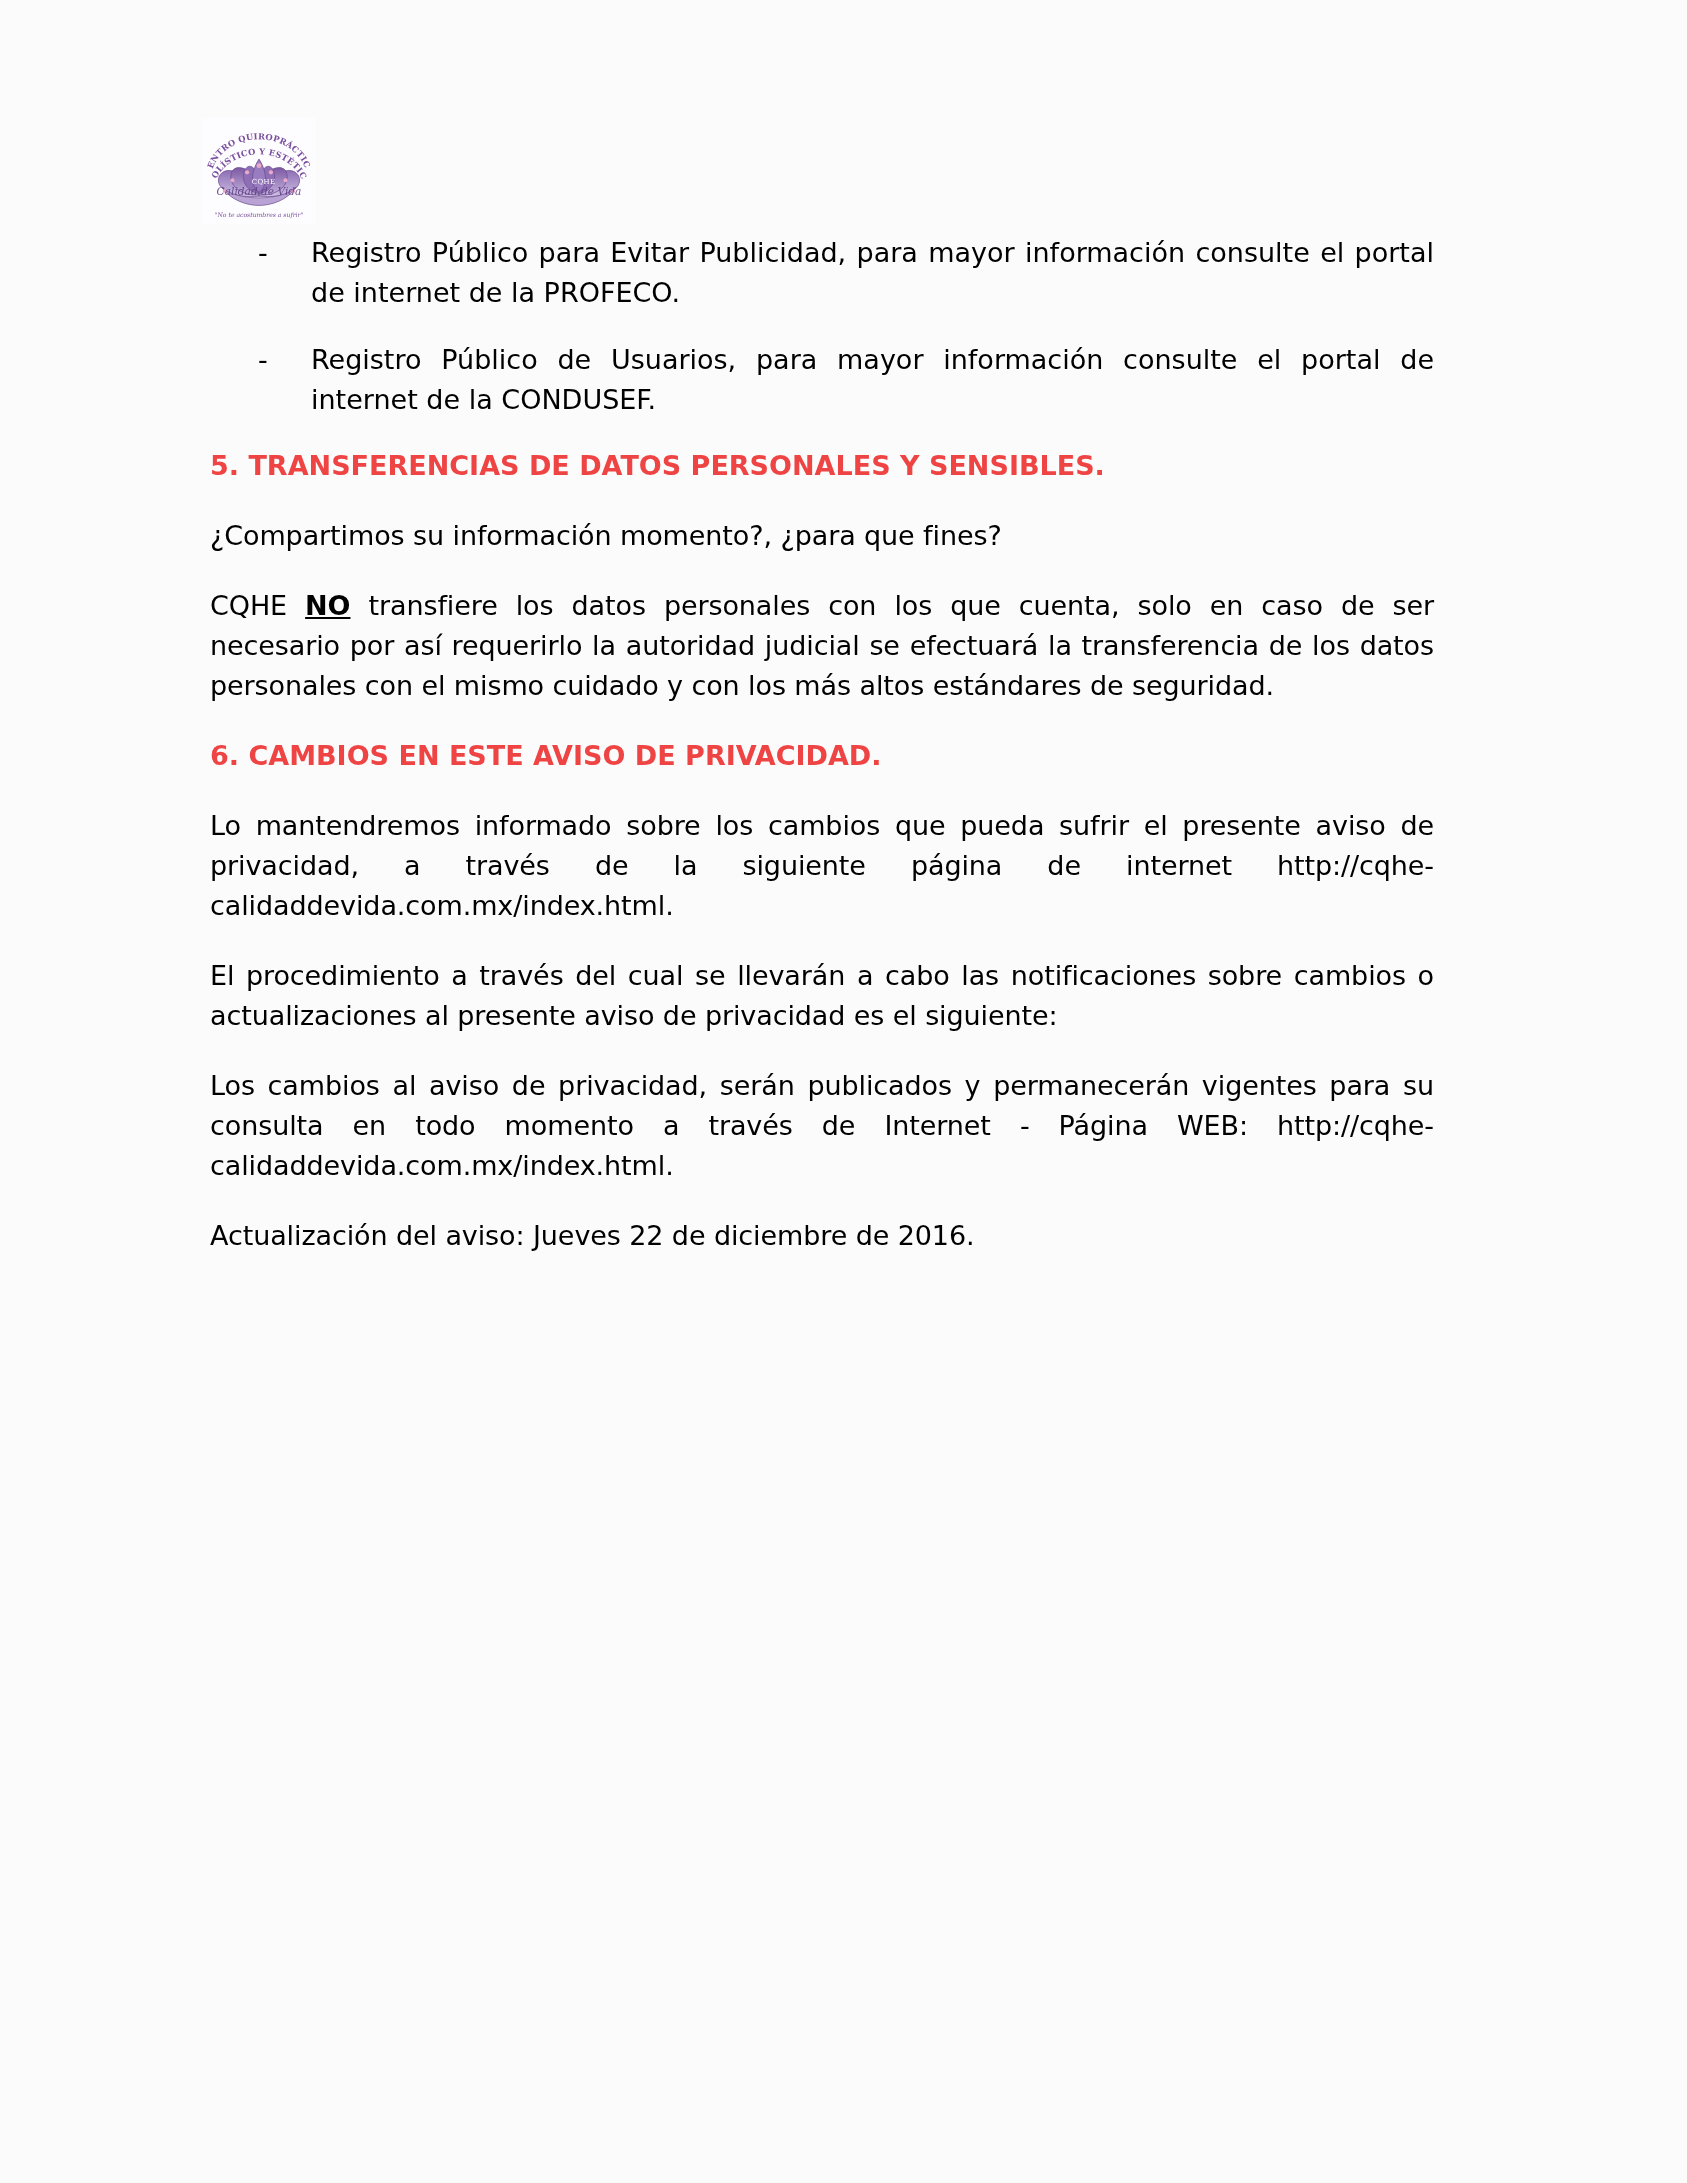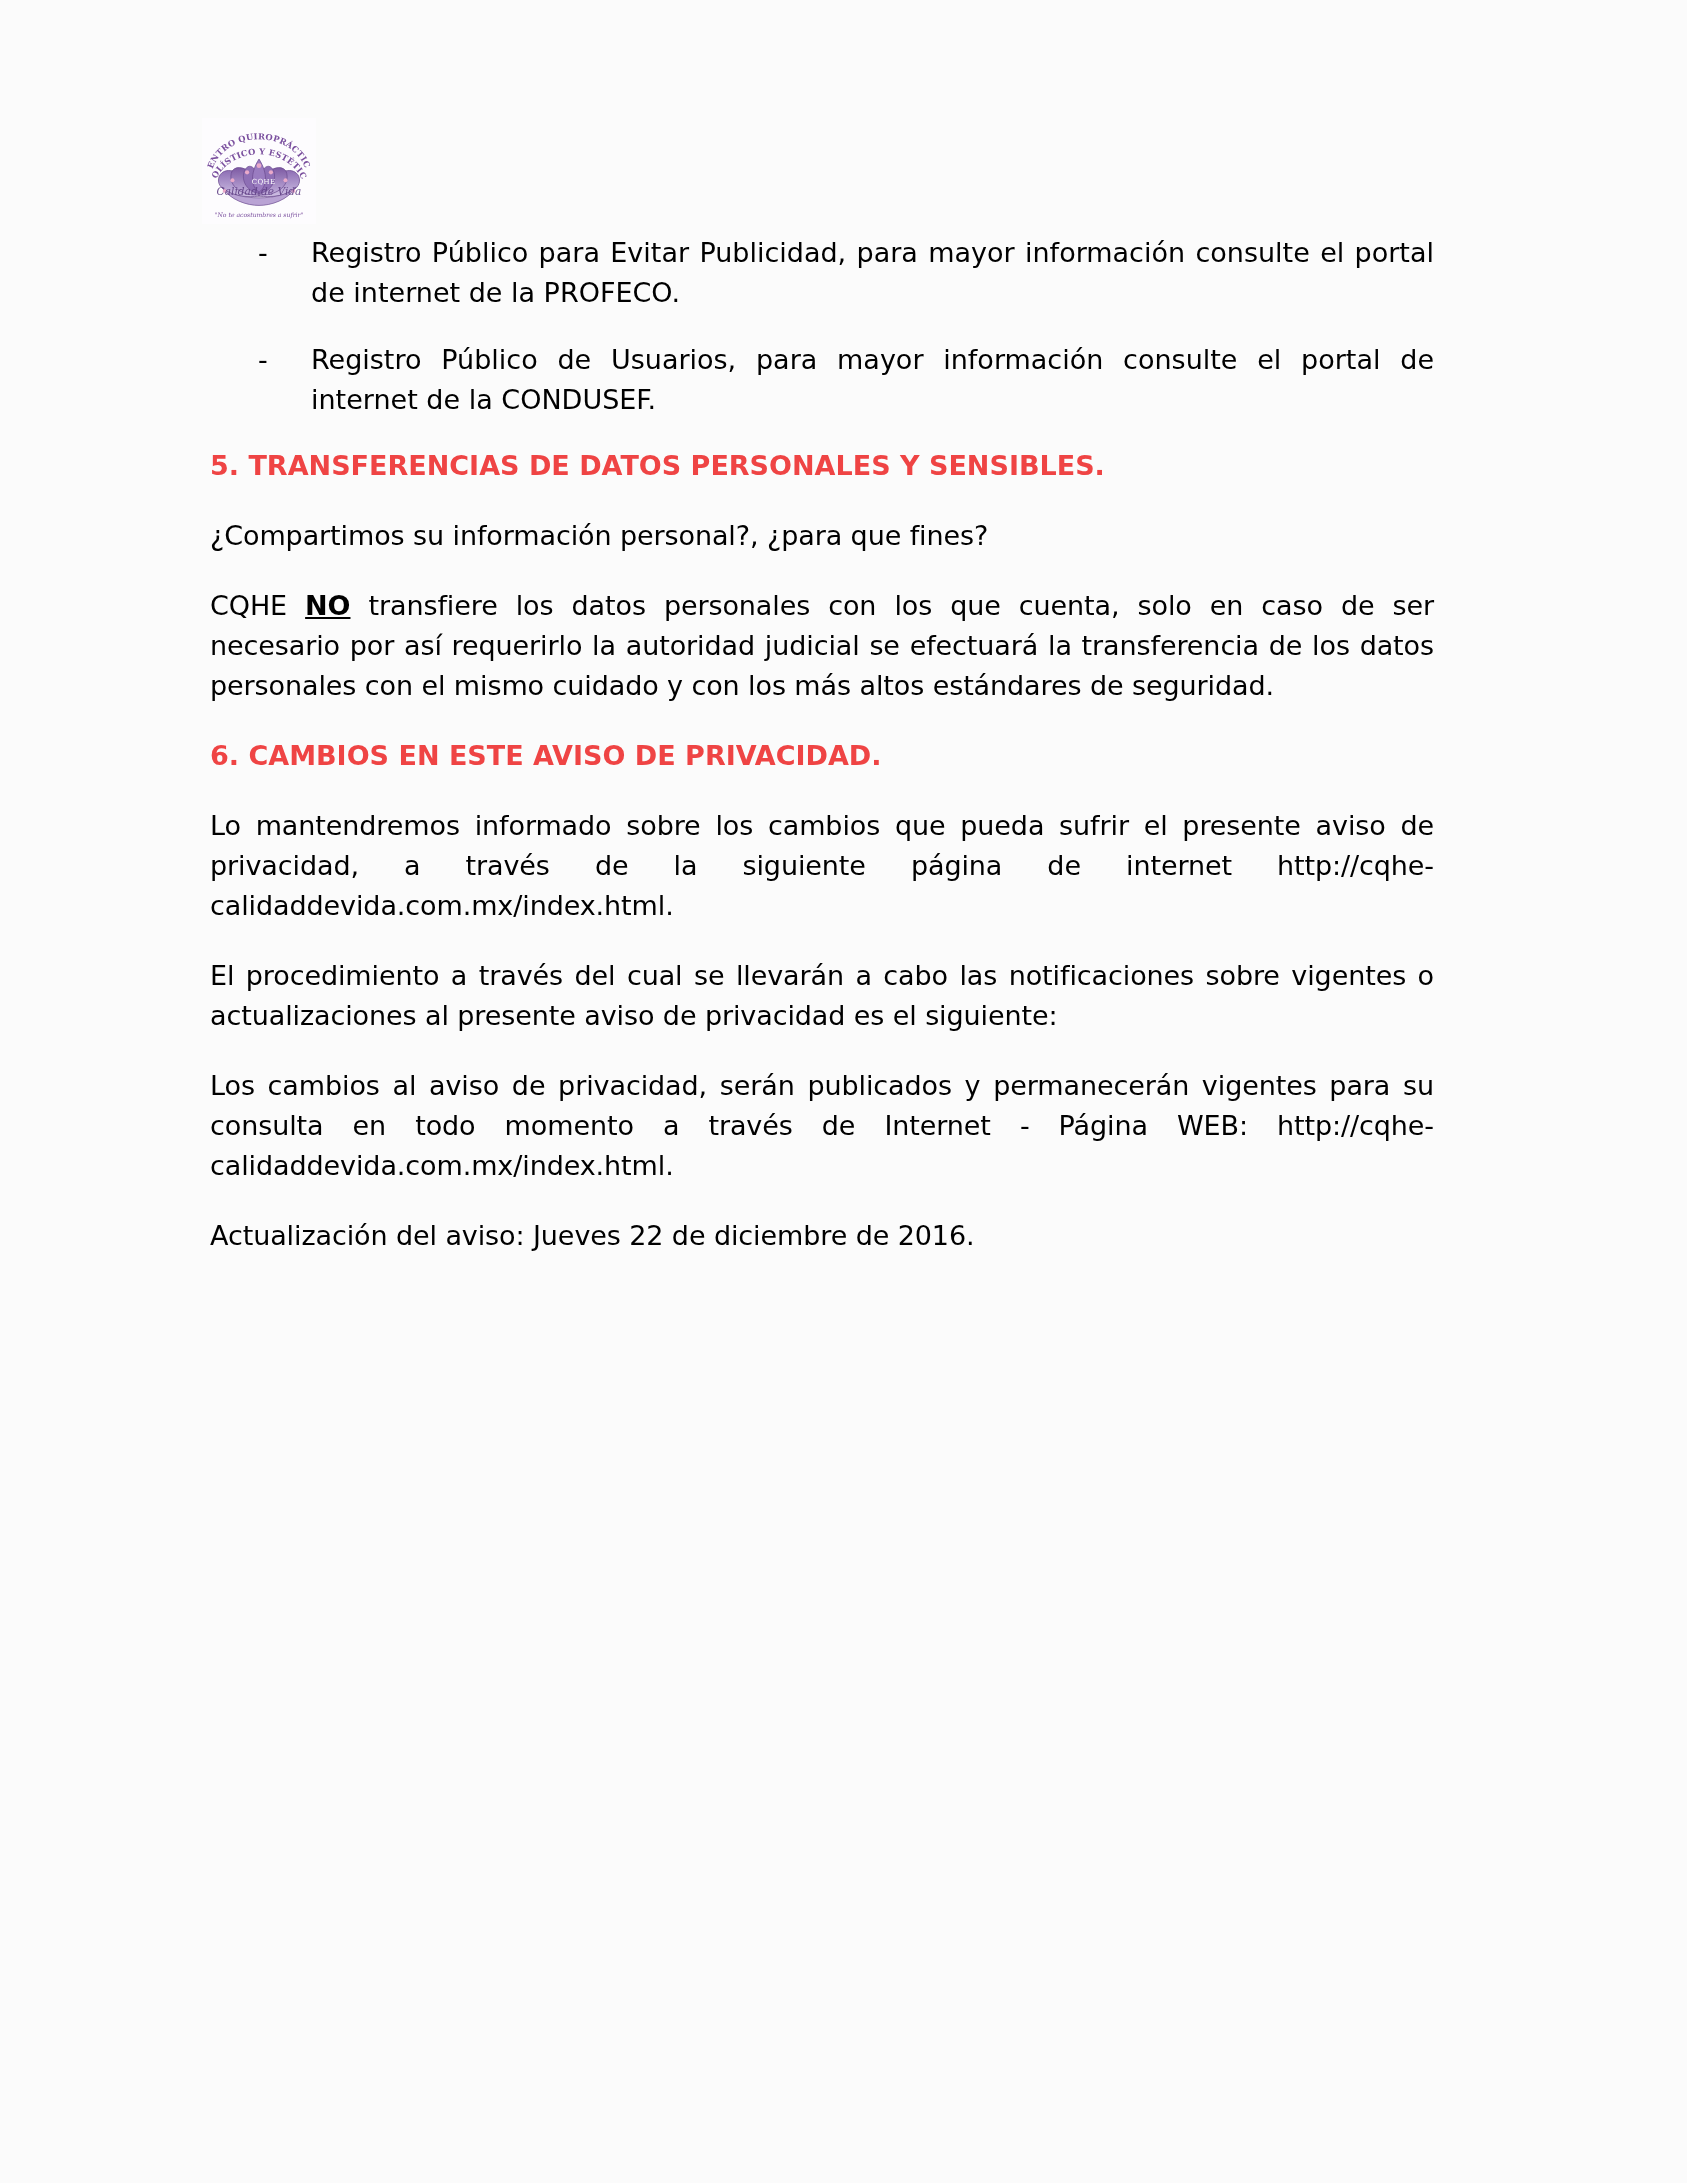--- a/index.html
+++ b/index.html
@@ -171,30 +171,30 @@
         <span class="bullet-text">Registro Público para Evitar Publicidad, para mayor información consulte el portal de internet de la PROFECO.</span>
       </li>
       <li class="bullet-item">
         <span class="bullet-dash">-</span>
         <span class="bullet-text">Registro Público de Usuarios, para mayor información consulte el portal de internet de la CONDUSEF.</span>
       </li>
     </ul>
 
     <h2 class="heading">5. TRANSFERENCIAS DE DATOS PERSONALES Y SENSIBLES.</h2>
 
-    <p class="para">¿Compartimos su información personal?, ¿para que fines?</p>
+    <p class="para">¿Compartimos su información momento?, ¿para que fines?</p>
 
     <p class="para"><span>CQHE </span><span class="strong-underline">NO</span><span> transfiere los datos personales con los que cuenta, solo en caso de ser necesario por así requerirlo la autoridad judicial se efectuará la transferencia de los datos personales con el mismo cuidado y con los más altos estándares de seguridad.</span></p>
 
     <h2 class="heading">6. CAMBIOS EN ESTE AVISO DE PRIVACIDAD.</h2>
 
 
     <p class="para">Lo mantendremos informado sobre los cambios que pueda sufrir el presente aviso de privacidad, a través de la siguiente página de internet http://cqhe-calidaddevida.com.mx/index.html.</p>
 
-    <p class="para">El procedimiento a través del cual se llevarán a cabo las notificaciones sobre vigentes o actualizaciones al presente aviso de privacidad es el siguiente:</p>
+    <p class="para">El procedimiento a través del cual se llevarán a cabo las notificaciones sobre cambios o actualizaciones al presente aviso de privacidad es el siguiente:</p>
 
     <p class="para">Los cambios al aviso de privacidad, serán publicados y permanecerán vigentes para su consulta en todo momento a través de Internet - Página WEB:  http://cqhe-calidaddevida.com.mx/index.html.</p>
 
     <p class="para">Actualización del aviso: Jueves 22 de diciembre de 2016.</p>
 
   </div>
 
 
 </div>
 

